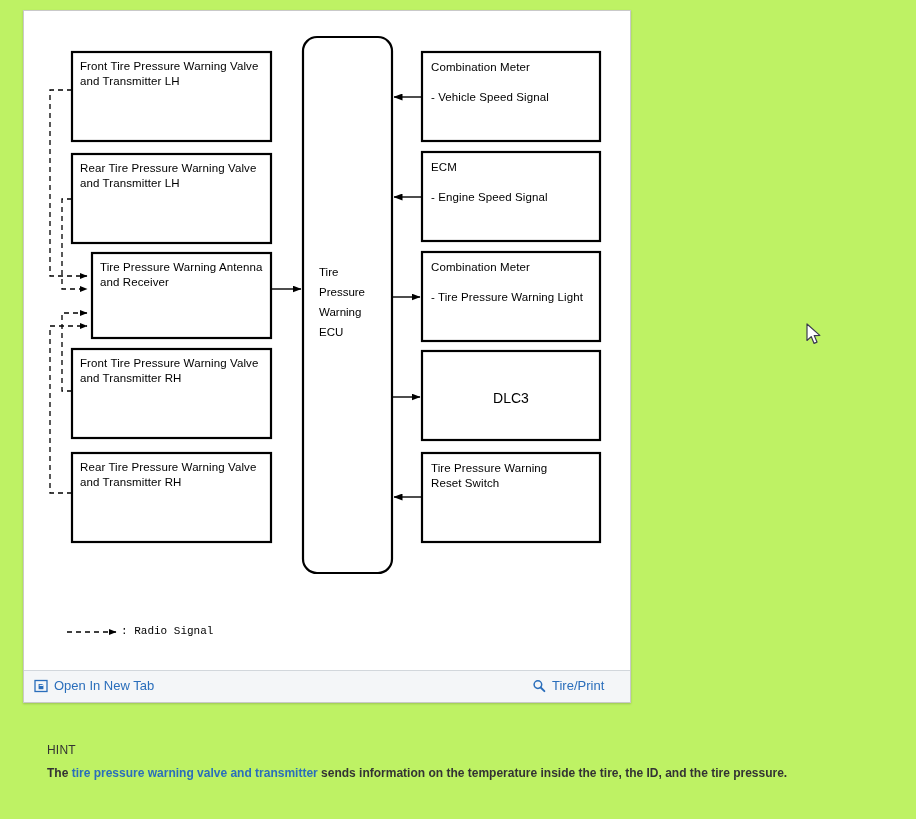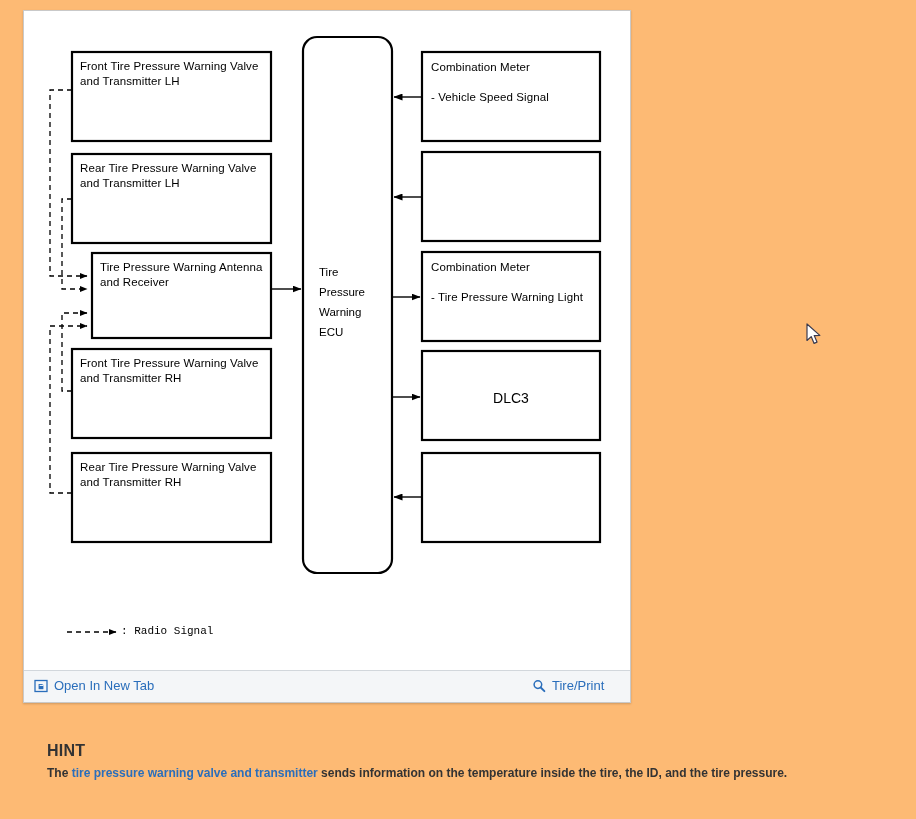--- a/index.html
+++ b/index.html
@@ -8,21 +8,21 @@
     background: #ffffff;
     width: 916px;
     height: 819px;
     overflow: hidden;
     font-family: "Liberation Sans", sans-serif;
   }
   #root {
     position: relative;
     width: 916px;
     height: 819px;
-    background: #fdba74;
+    background: #bef264;
   }
 
   
   #figure-panel {
     position: absolute;
     left: 23px;
     top: 10px;
     width: 608px;
     height: 693px;
     background: #ffffff;
@@ -103,22 +103,22 @@
   
   #hint-block {
     position: absolute;
     left: 47px;
     top: 742px;
     width: 840px;
     font-family: "Liberation Sans", sans-serif;
     color: #333333;
   }
   #hint-title {
-    font-size: 16px;
-    font-weight: bold;
+    font-size: 12px;
+    font-weight: normal;
     color: #333333;
     line-height: 17px;
     letter-spacing: 0.2px;
   }
   #hint-text {
     font-size: 12px;
     font-weight: bold;
     color: #333333;
     line-height: 20px;
     margin-top: 4px;
@@ -250,24 +250,29 @@
 and Transmitter RH</div>
 
       <div class="ecu-label" style="left:295px; top:251px; width:70px;">Tire
 Pressure
 Warning
 ECU</div>
 
       <div class="box-label" style="left:407px; top:49px; width:170px;">Combination Meter
 
 - Vehicle Speed Signal</div>
+      <div class="box-label" style="left:407px; top:149px; width:170px;">ECM
+
+- Engine Speed Signal</div>
       <div class="box-label" style="left:407px; top:249px; width:170px;">Combination Meter
 
 - Tire Pressure Warning Light</div>
       <div class="center-label" style="left:398px; top:379px; width:178px;">DLC3</div>
+      <div class="box-label" style="left:407px; top:450px; width:170px;">Tire Pressure Warning
+Reset Switch</div>
 
       <div class="legend-label" style="left:97px; top:614px;">: Radio Signal</div>
     </div>
 
     <div id="figure-footer">
 
       <div class="footer-link" id="open-new-tab-link">
         <span class="footer-icon">
           <svg width="14" height="14" viewBox="0 0 14 14">
             <rect x="1" y="1.5" width="12" height="11" fill="none" stroke="#2a6ebb" stroke-width="1.3"></rect>

